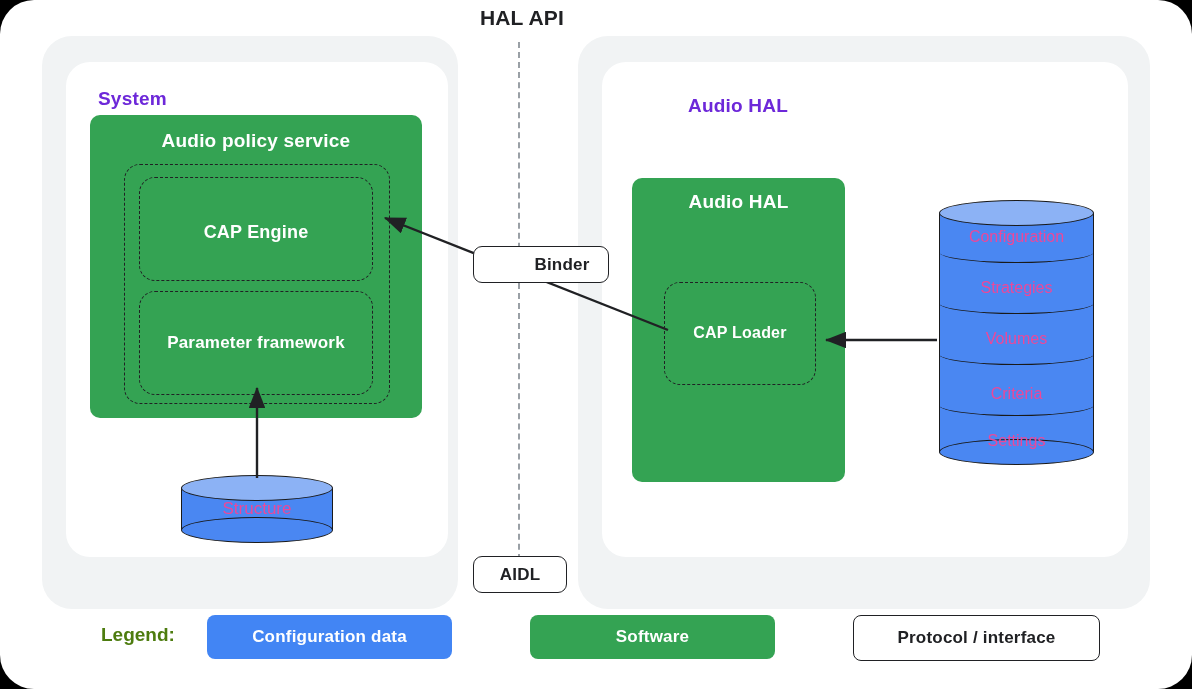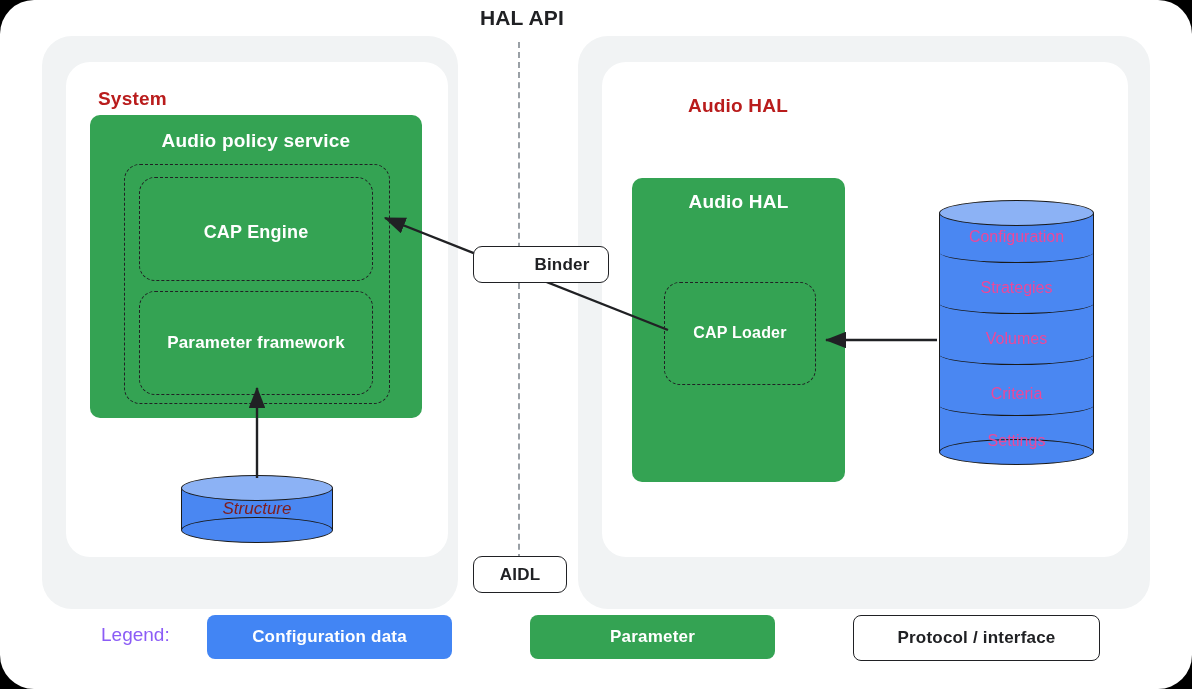--- a/index.html
+++ b/index.html
@@ -44,21 +44,21 @@
   .inner-panel {
     background: #ffffff;
     border-radius: 24px;
   }
   #inner-left  { left: 66px;  top: 62px; width: 382px; height: 495px; }
   #inner-right { left: 602px; top: 62px; width: 526px; height: 495px; }
 
   .panel-title {
     font-size: 19px;
     font-weight: bold;
-    color: #b91c1c;
+    color: #6d28d9;
     letter-spacing: .2px;
   }
   #system-title    { left: 98px;  top: 88px; }
   #audiohal-title  { left: 688px; top: 95px; }
 
   
   #divider {
     left: 518px; top: 42px; width: 0; height: 548px;
     border-left: 2px dashed #9AA0A6;
   }
@@ -147,23 +147,22 @@
     background: #4A87F2;
     border: 1.6px solid #1A1A1A;
     border-radius: 50%;
     box-sizing: border-box;
   }
   #structure-label {
     position: absolute;
     left: 0; top: 24px; width: 100%;
     text-align: center;
     font-size: 17px;
-    color: #7f1d1d;
+    color: #ec4899;
     z-index: 5;
-    font-style: italic;
   }
 
   
   #stack-cyl { left: 939px; top: 200px; width: 155px; height: 265px; }
   #stack-body {
     position: absolute;
     left: 0; right: 0; top: 13px; bottom: 13px;
     background: #4A87F2;
     border-left: 1.6px solid #1A1A1A;
     border-right: 1.6px solid #1A1A1A;
@@ -209,22 +208,22 @@
     pointer-events: none;
     z-index: 4;
   }
 
   
   #legend { position: absolute; left: 0; top: 612px; width: 1192px; height: 50px; }
   #legend-title {
     position: absolute;
     left: 101px; top: 12px;
     font-size: 19px;
-    font-weight: normal;
-    color: #8b5cf6;
+    font-weight: bold;
+    color: #4d7c0f;
   }
   .legend-chip {
     position: absolute;
     display: flex;
     align-items: center;
     justify-content: center;
     border-radius: 8px;
     font-size: 17px;
     font-weight: bold;
     letter-spacing: .2px;
@@ -319,17 +318,17 @@
 
     <line x1="937" y1="340" x2="826" y2="340" stroke="#202124" stroke-width="2.4" marker-end="url(#arrowhead)"></line>
   </svg>
 
   <div class="pill" id="binder-pill" style="z-index:5">Binder</div>
   <div class="pill" id="aidl-pill" style="z-index:5">AIDL</div>
 
   <div id="legend">
     <div id="legend-title">Legend:</div>
     <div class="legend-chip" id="legend-config">Configuration data</div>
-    <div class="legend-chip" id="legend-software">Parameter</div>
+    <div class="legend-chip" id="legend-software">Software</div>
     <div class="legend-chip" id="legend-protocol">Protocol / interface</div>
   </div>
 
 </div>
 
 </body></html>

